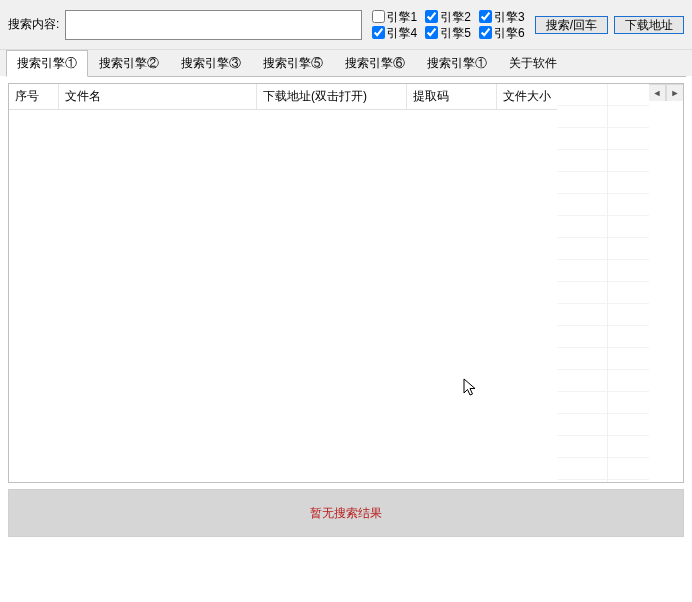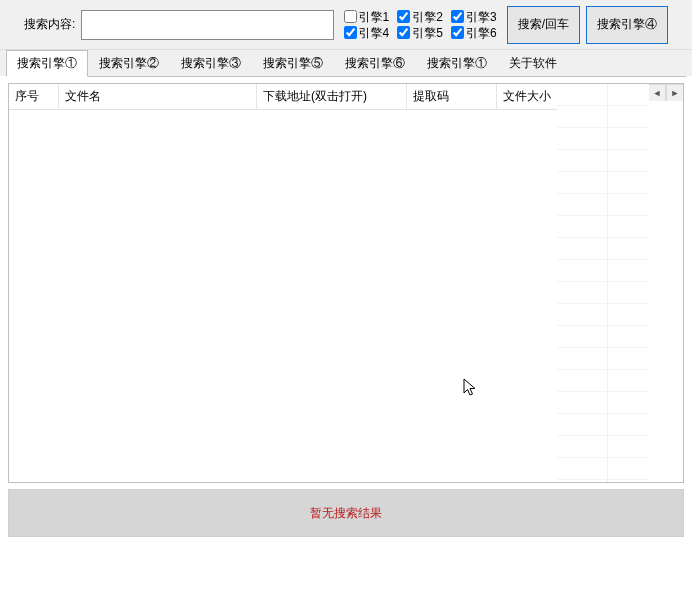--- a/index.html
+++ b/index.html
@@ -12,21 +12,21 @@
   }
   .app { width: 692px; height: 602px; position: relative; background:#fff; }
 
   
   .topbar {
     height: 50px;
     background: #f0f0f0;
     border-bottom: 1px solid #ddd;
     display: flex;
     align-items: center;
-    padding: 0 24px;
+    padding: 0 8px;
     gap: 6px;
   }
   .search-label { white-space: nowrap; }
   .search-input {
     flex: 1;
     height: 30px;
     border: 1px solid #888;
     background: #fff;
     font-size: 12px;
     padding: 2px 4px;
@@ -35,21 +35,21 @@
     display: grid;
     grid-template-columns: repeat(3, auto);
     grid-template-rows: repeat(2, auto);
     column-gap: 8px;
     row-gap: 0px;
     padding: 0 4px;
   }
   .chk { display: flex; align-items: center; gap: 2px; white-space: nowrap; line-height: 16px; }
   .chk input { margin: 0; width:13px; height:13px; }
   .btn {
-    height: 38px;
+    height: 18px;
     padding: 0 10px;
     background: #e6e6e6;
     border: 1px solid #1a6fd3;
     cursor: pointer;
     font-size: 12px;
     white-space: nowrap;
   }
 
   
   .tabstrip {
@@ -195,21 +195,21 @@
       <label class="chk">
         <input type="checkbox" checked="" style="">
         <span>引擎5</span>
       </label>
       <label class="chk">
         <input type="checkbox" checked="" style="">
         <span>引擎6</span>
       </label>
     </div>
     <button class="btn">搜索/回车</button>
-    <button class="btn">搜索引擎④</button>
+    <button class="btn">下载地址</button>
   </div>
 
   <div class="tabstrip">
     <div class="tab active">搜索引擎①</div>
     <div class="tab">搜索引擎②</div>
     <div class="tab">搜索引擎③</div>
     <div class="tab">搜索引擎⑤</div>
     <div class="tab">搜索引擎⑥</div>
     <div class="tab">搜索引擎①</div>
     <div class="tab">关于软件</div>

